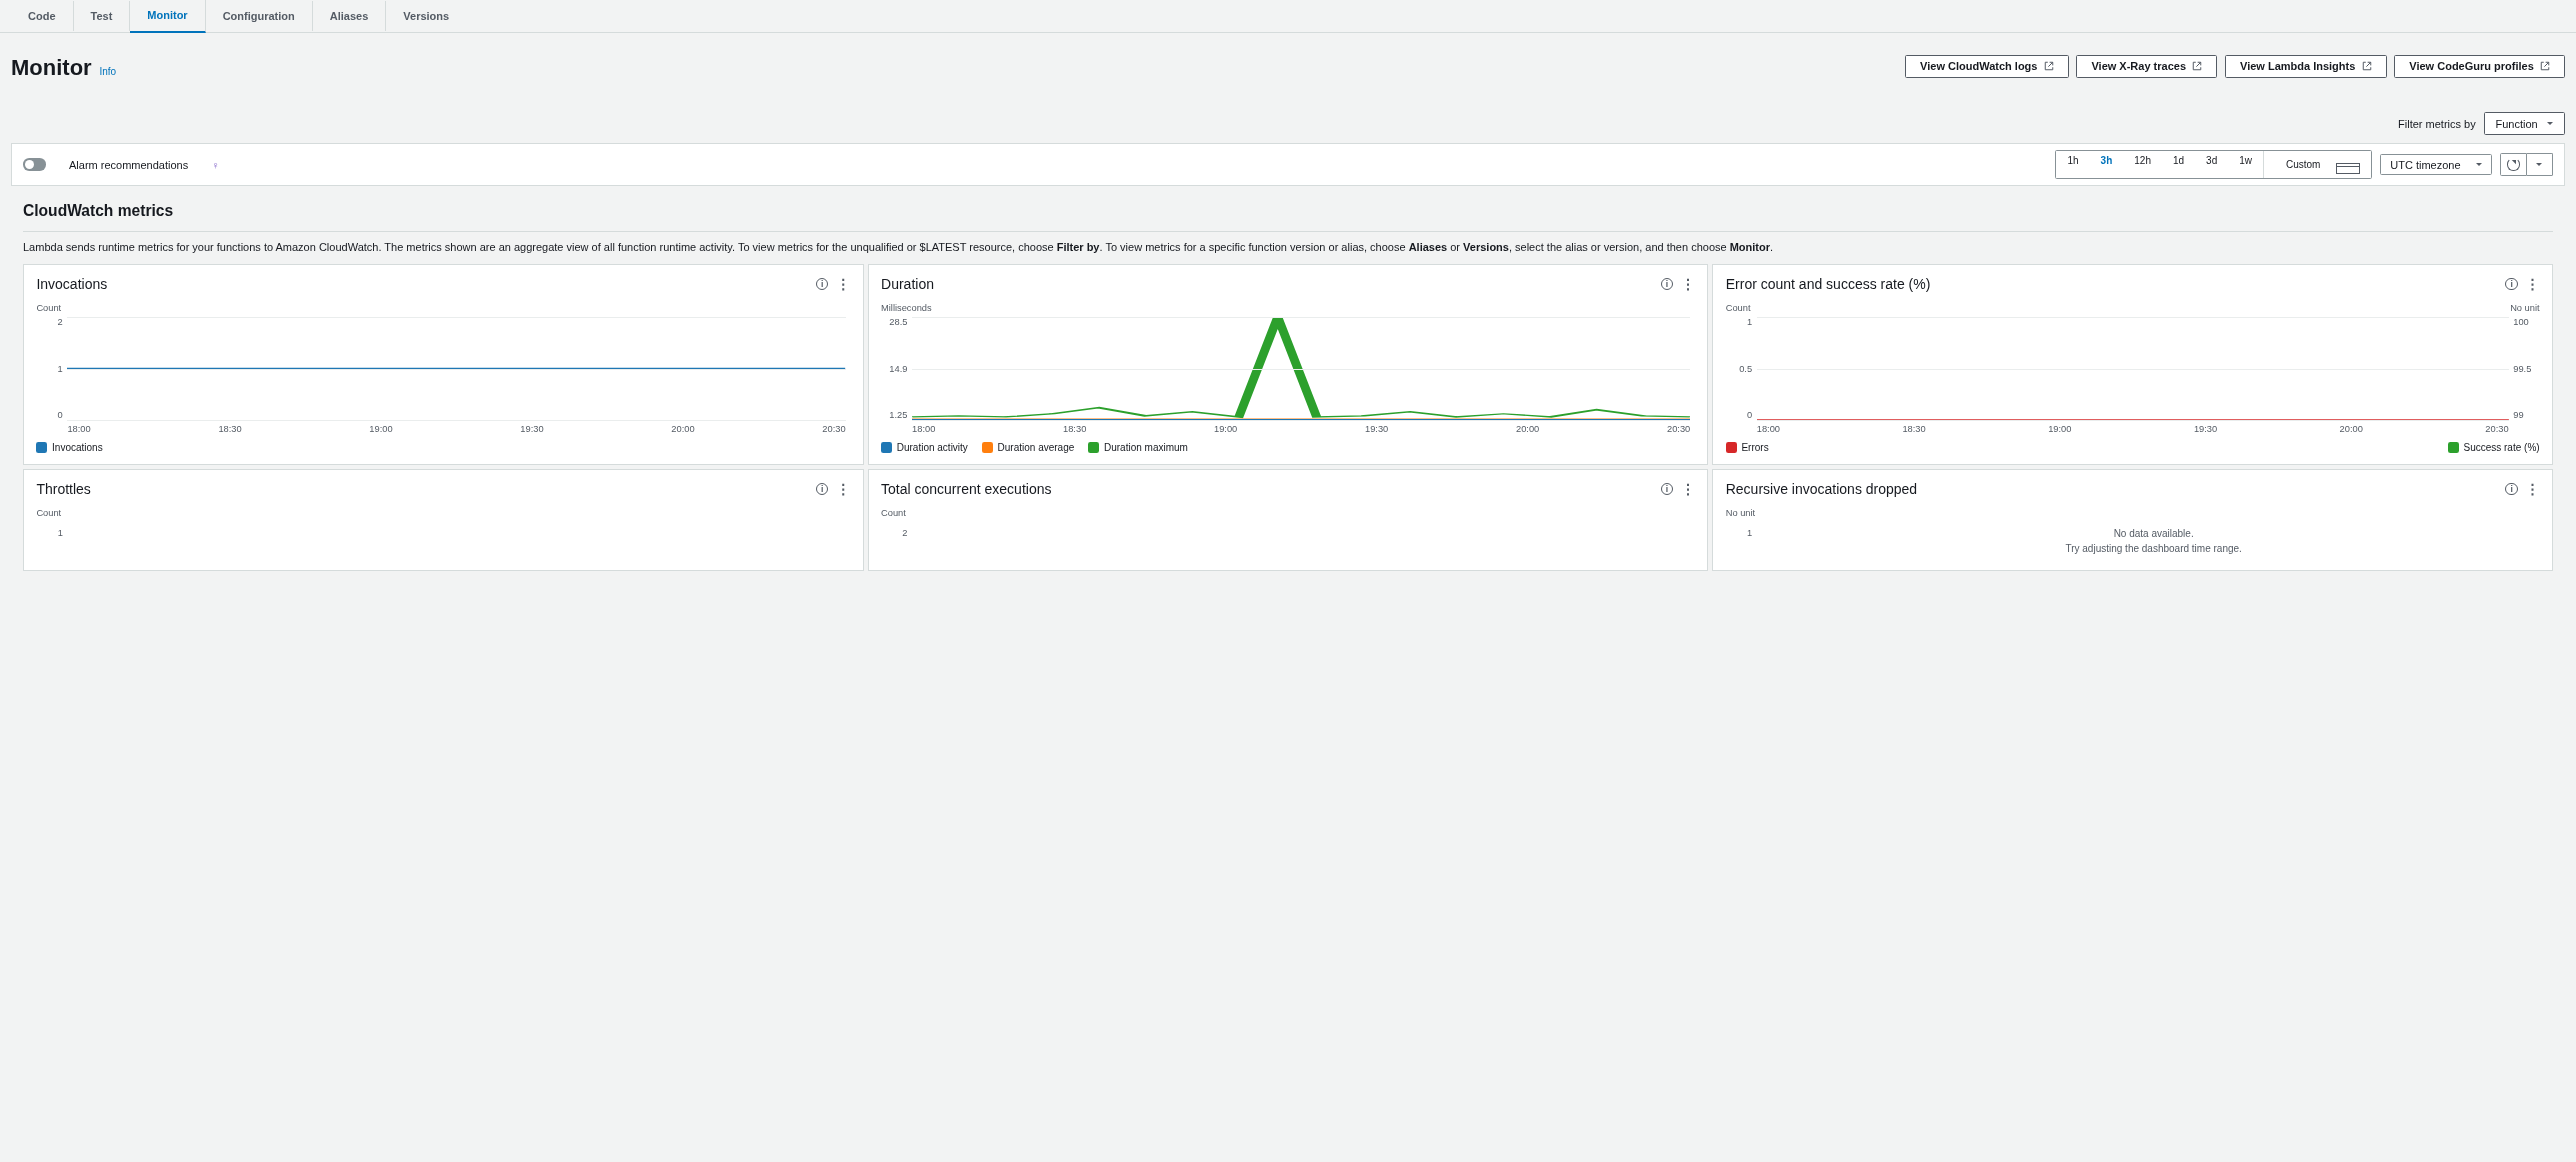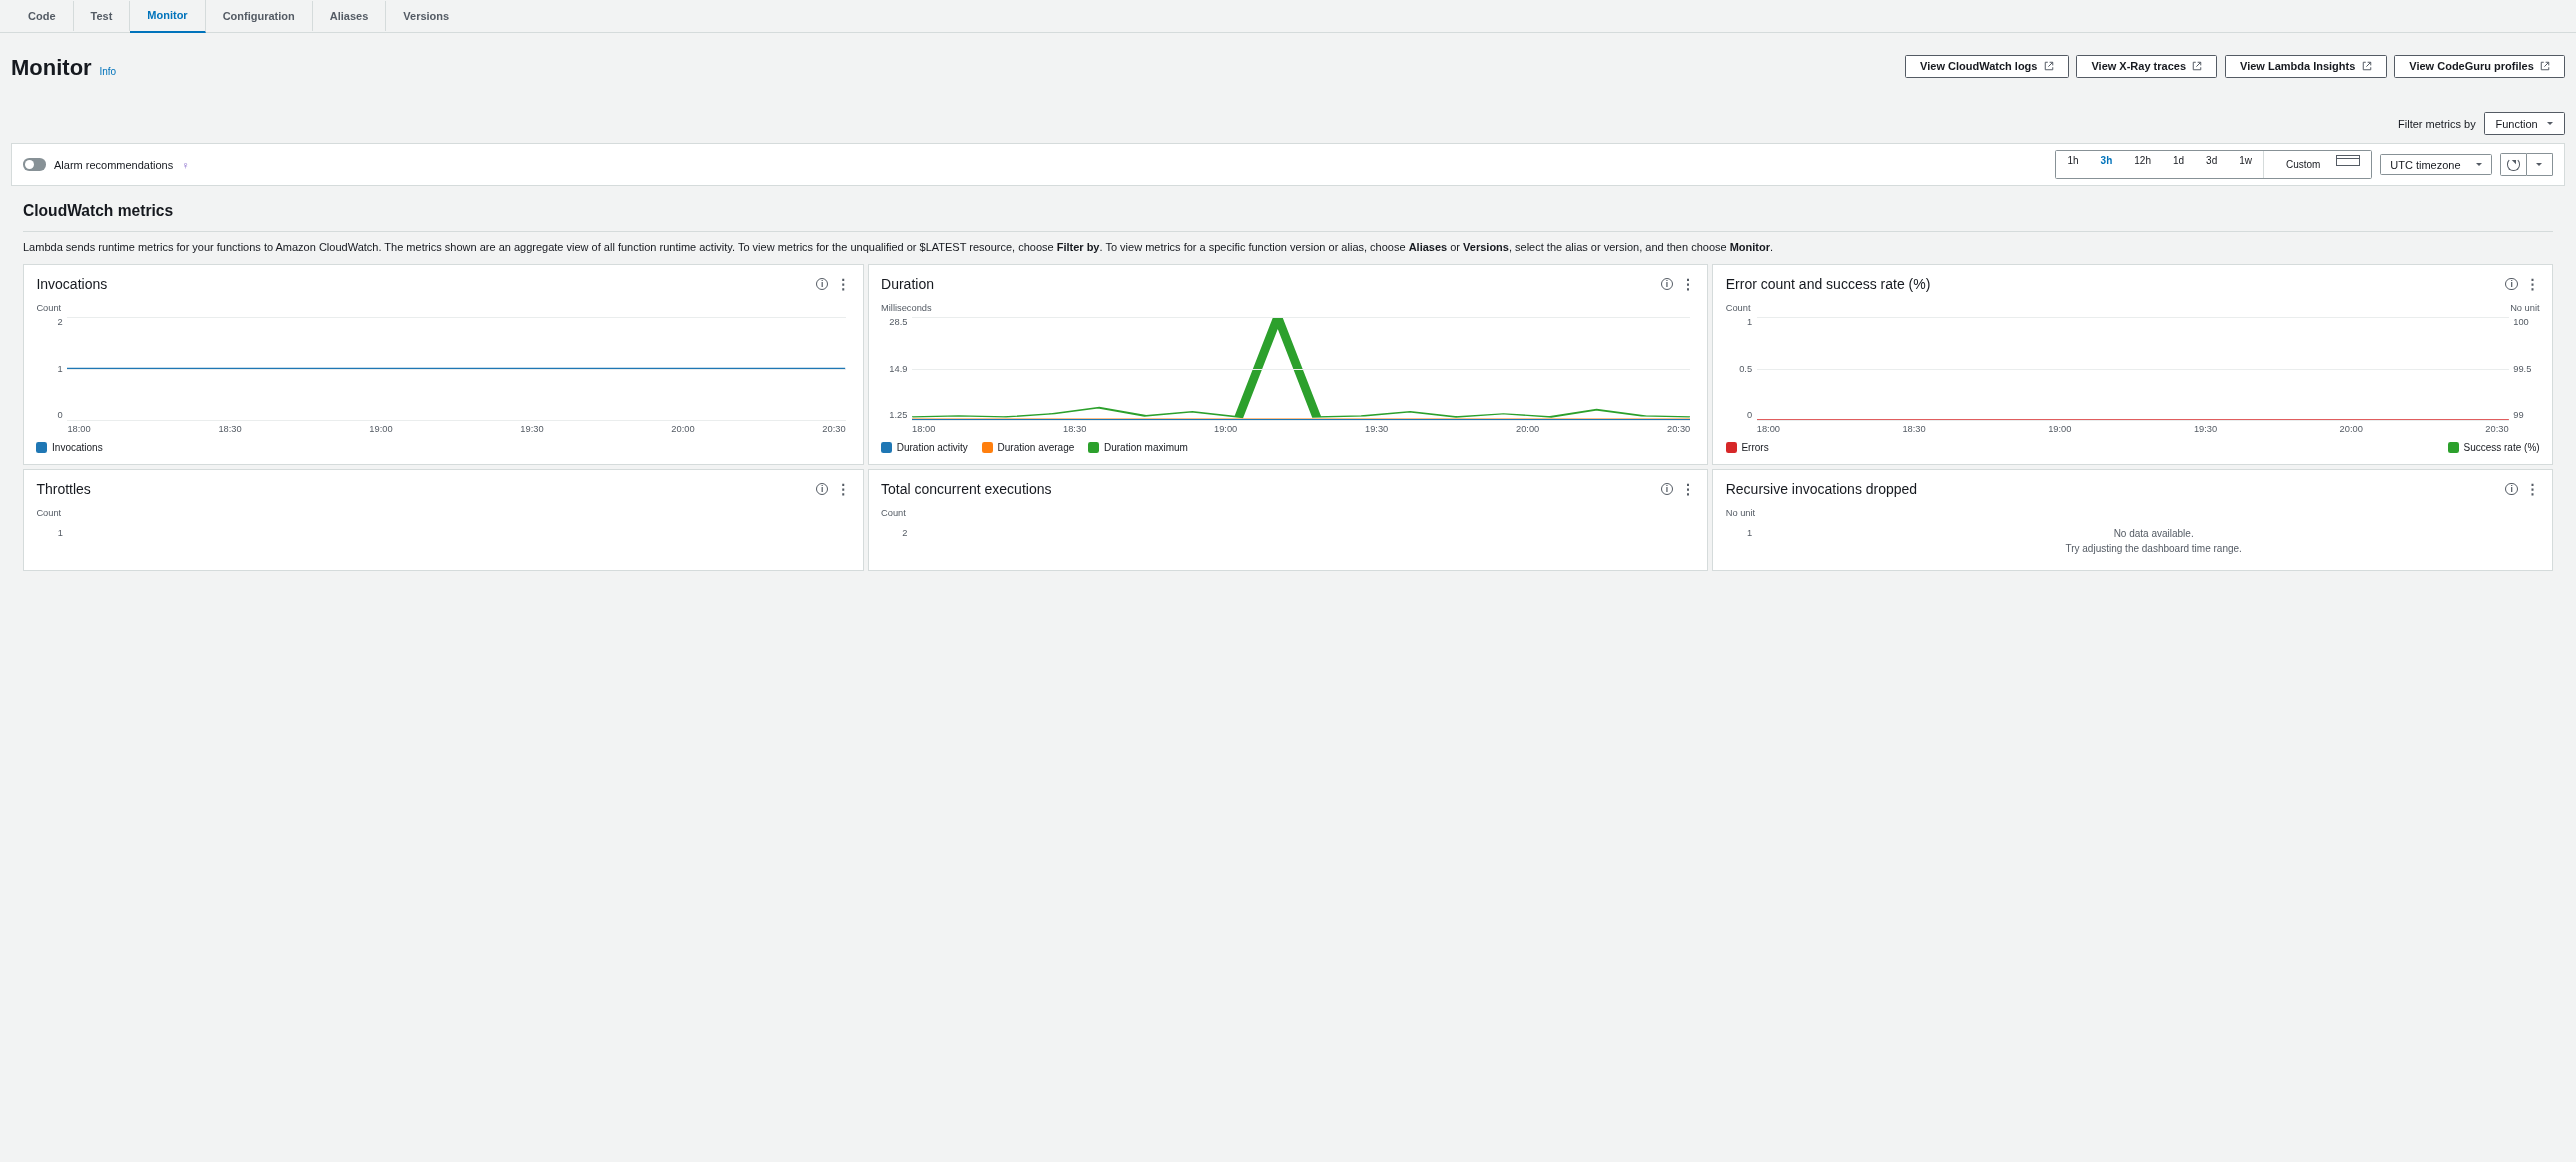--- a/index.html
+++ b/index.html
@@ -15,29 +15,29 @@
 .info-link { font-size: 10px; color: #0073bb; font-weight: 400; cursor: pointer; }
 .header-buttons { display: flex; flex-direction: column; align-items: flex-end; gap: 7.8px; }
 .btn-row { display: flex; gap: 7.8px; }
 .btn { background: #fff; border: 0.8px solid #545b64; border-radius: 1.6px; padding: 4.7px 14px; font-weight: 700; font-size: 11px; color: #16191f; cursor: pointer; display: inline-flex; align-items: center; gap: 6.2px; }
 .ext-icon { width: 10px; height: 10px; }
 .filter-row { display: flex; align-items: center; gap: 7.8px; font-size: 11px; margin-top: 26px; }
 .select-btn { background: #fff; border: 0.8px solid #545b64; border-radius: 1.6px; padding: 4.7px 11px; font-weight: 400; font-size: 11px; cursor: pointer; display: inline-flex; align-items: center; gap: 9.3px; }
 .caret-down { width: 0; height: 0; border-left: 3.9px solid transparent; border-right: 3.9px solid transparent; border-top: 3.9px solid #545b64; }
 
 .toolbar { display: flex; justify-content: space-between; align-items: center; background: #fff; border: 0.8px solid #d5dbdb; margin: 4.7px 11px 0; padding: 6.2px 11px; }
-.toggle-wrap { display: flex; align-items: flex-end; gap: 8px; }
+.toggle-wrap { display: flex; align-items: flex-end; gap: 23px; }
 .toggle { width: 23px; height: 12.4px; background: #879196; border-radius: 6.2px; position: relative; cursor: pointer; }
 .toggle::after { content: ""; position: absolute; width: 9.3px; height: 9.3px; background: #fff; border-radius: 50%; top: 1.6px; left: 1.6px; }
 .bulb { color: #7d5cc6; font-size: 11px; }
 .time-controls { display: flex; gap: 7.8px; align-items: center; }
 .time-range { display: flex; border: 0.8px solid #879196; border-radius: 1.6px; overflow: hidden; }
 .time-range span { padding: 3.9px 11px; cursor: pointer; font-size: 10px; }
 .time-range span.active { color: #0073bb; font-weight: 700; }
-.time-range span.custom { border-left: 0.8px solid #d5dbdb; display: flex; align-items: flex-start; gap: 4.7px; }
+.time-range span.custom { border-left: 0.8px solid #d5dbdb; display: flex; align-items: flex-end; gap: 4.7px; }
 .cal-icon { width: 11px; height: 11px; border: 0.8px solid #545b64; position: relative; }
 .cal-icon::before { content: ""; position: absolute; top: 1.6px; left: 0; right: 0; border-top: 0.8px solid #545b64; }
 .tz-select { border: 0.8px solid #879196; border-radius: 1.6px; padding: 3.9px 9.3px; display: flex; align-items: center; gap: 15.6px; cursor: pointer; }
 .icon-btn { border: 0.8px solid #879196; border-radius: 1.6px; width: 26.4px; height: 23px; display: flex; align-items: center; justify-content: center; cursor: pointer; background: #fff; }
 .icon-btn-group { display: flex; }
 .icon-btn-group .icon-btn:first-child { border-top-right-radius: 0; border-bottom-right-radius: 0; }
 .icon-btn-group .icon-btn:last-child { border-top-left-radius: 0; border-bottom-left-radius: 0; border-left: none; }
 .refresh-icon { width: 12.4px; height: 12.4px; border: 1.6px solid #545b64; border-radius: 50%; border-top-color: transparent; position: relative; }
 .refresh-icon::after { content: ""; position: absolute; top: -2.3px; right: -0.8px; border: 3.1px solid transparent; border-bottom-color: #545b64; transform: rotate(45deg); }
 

